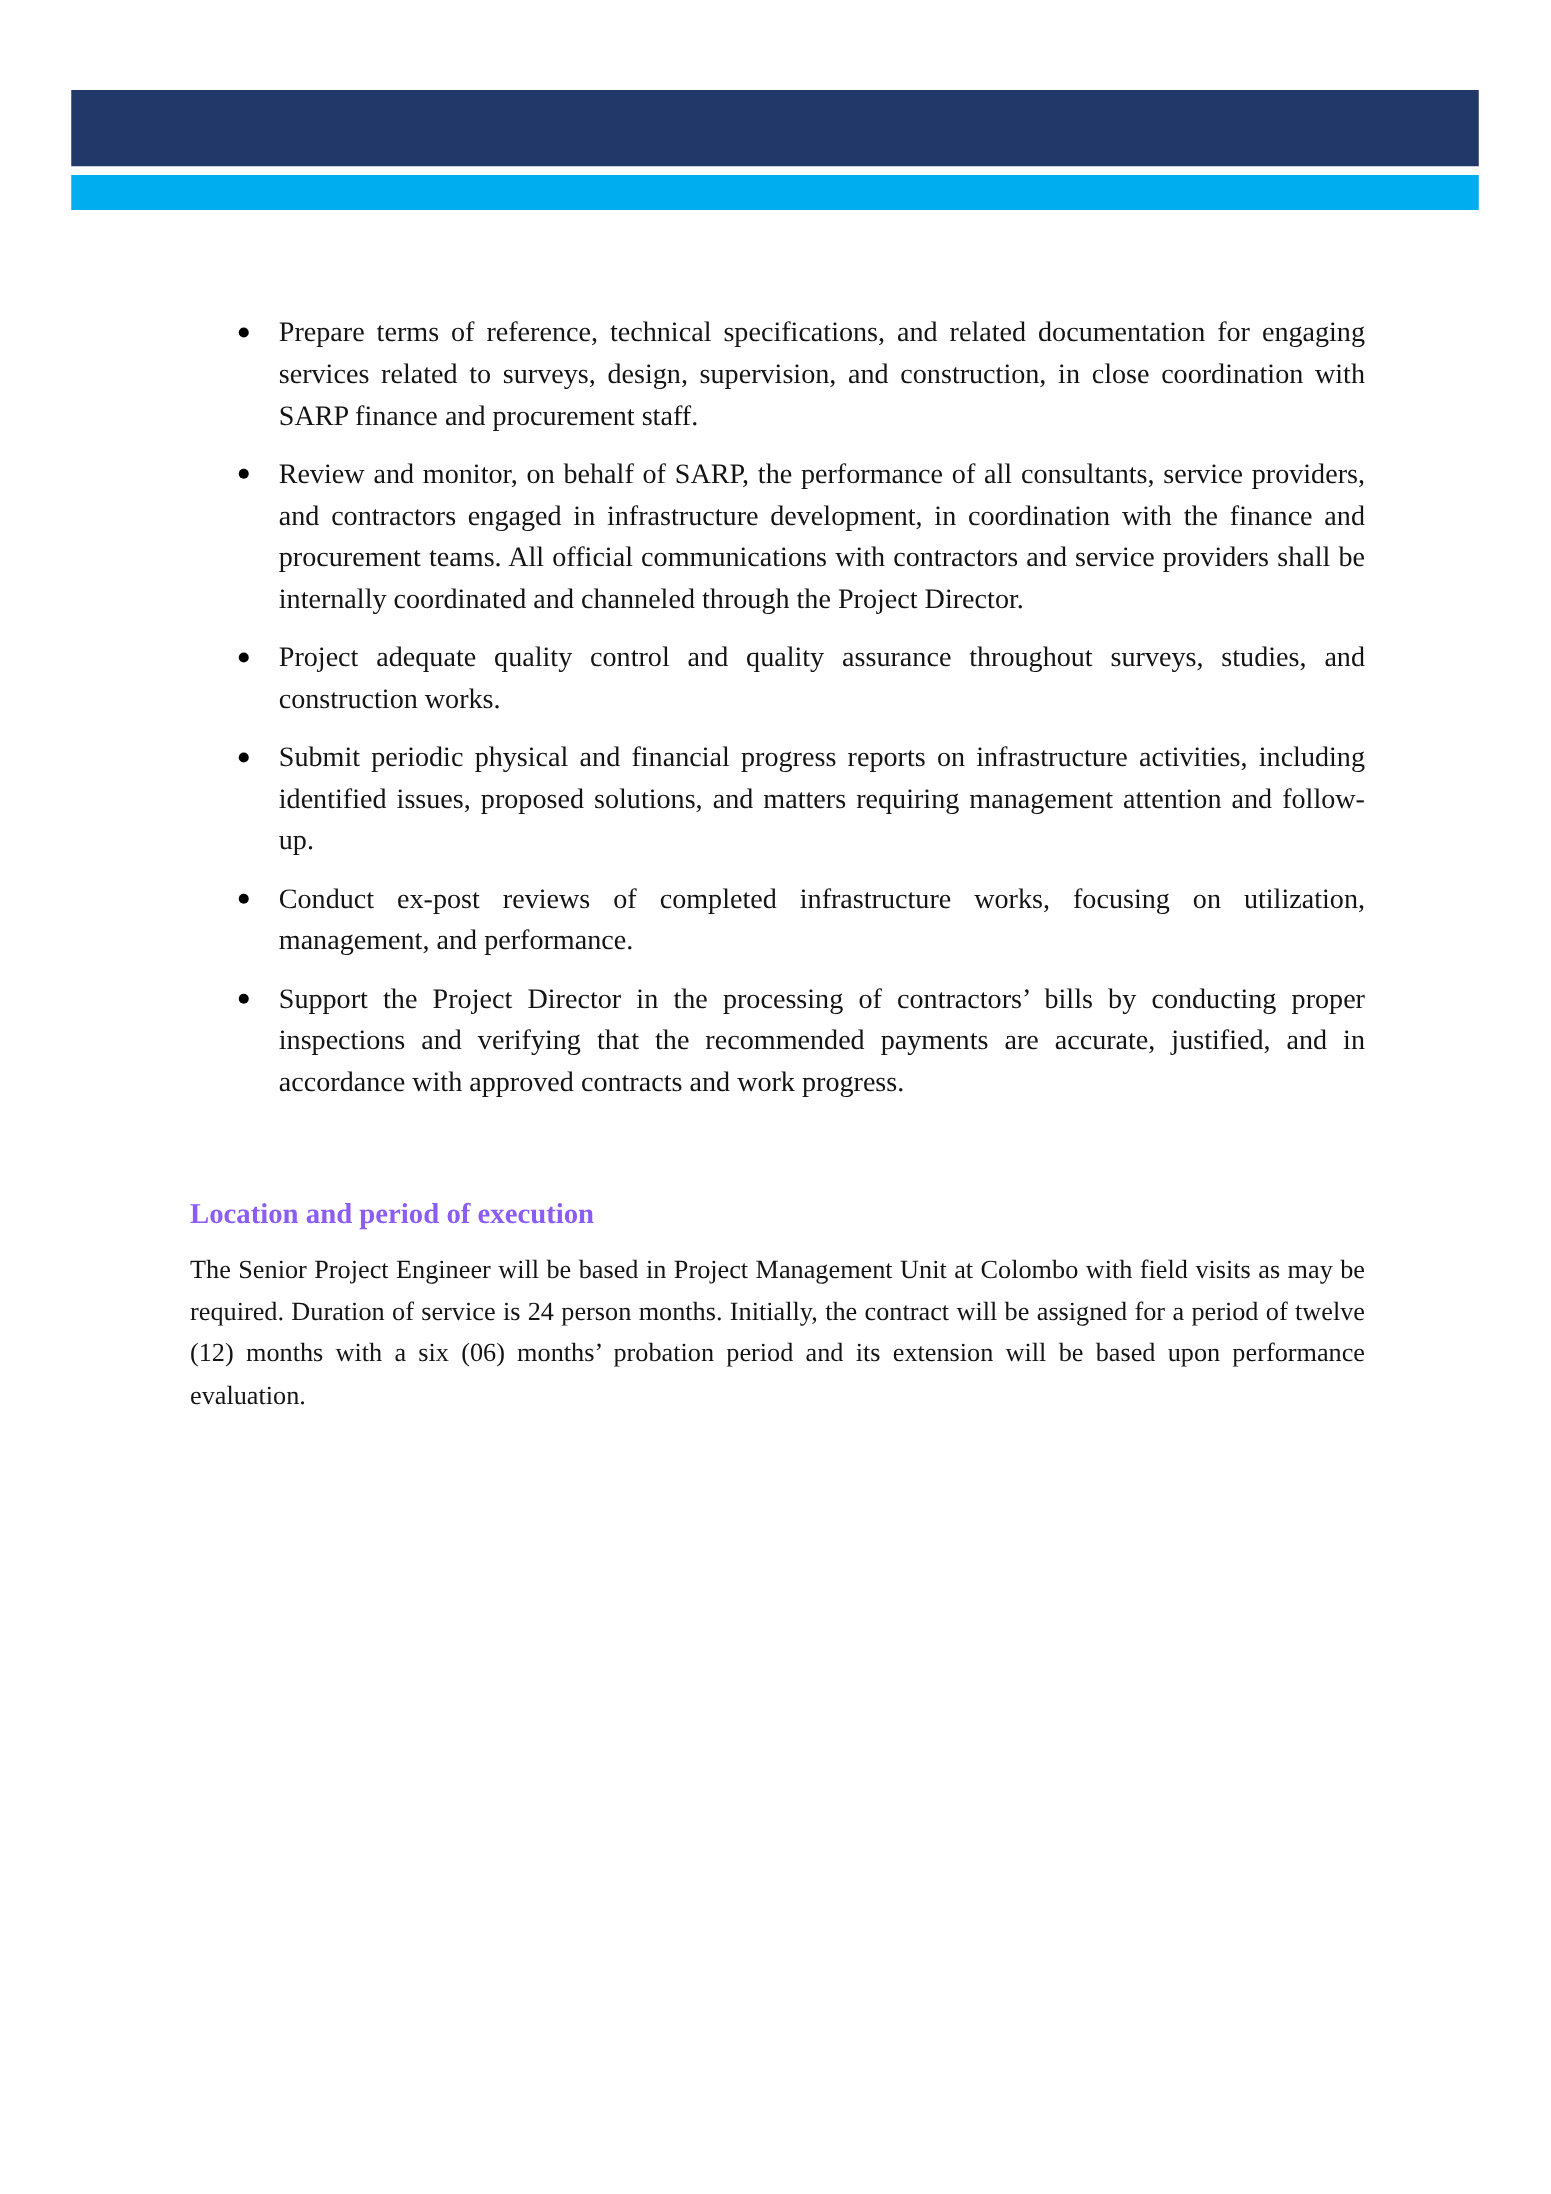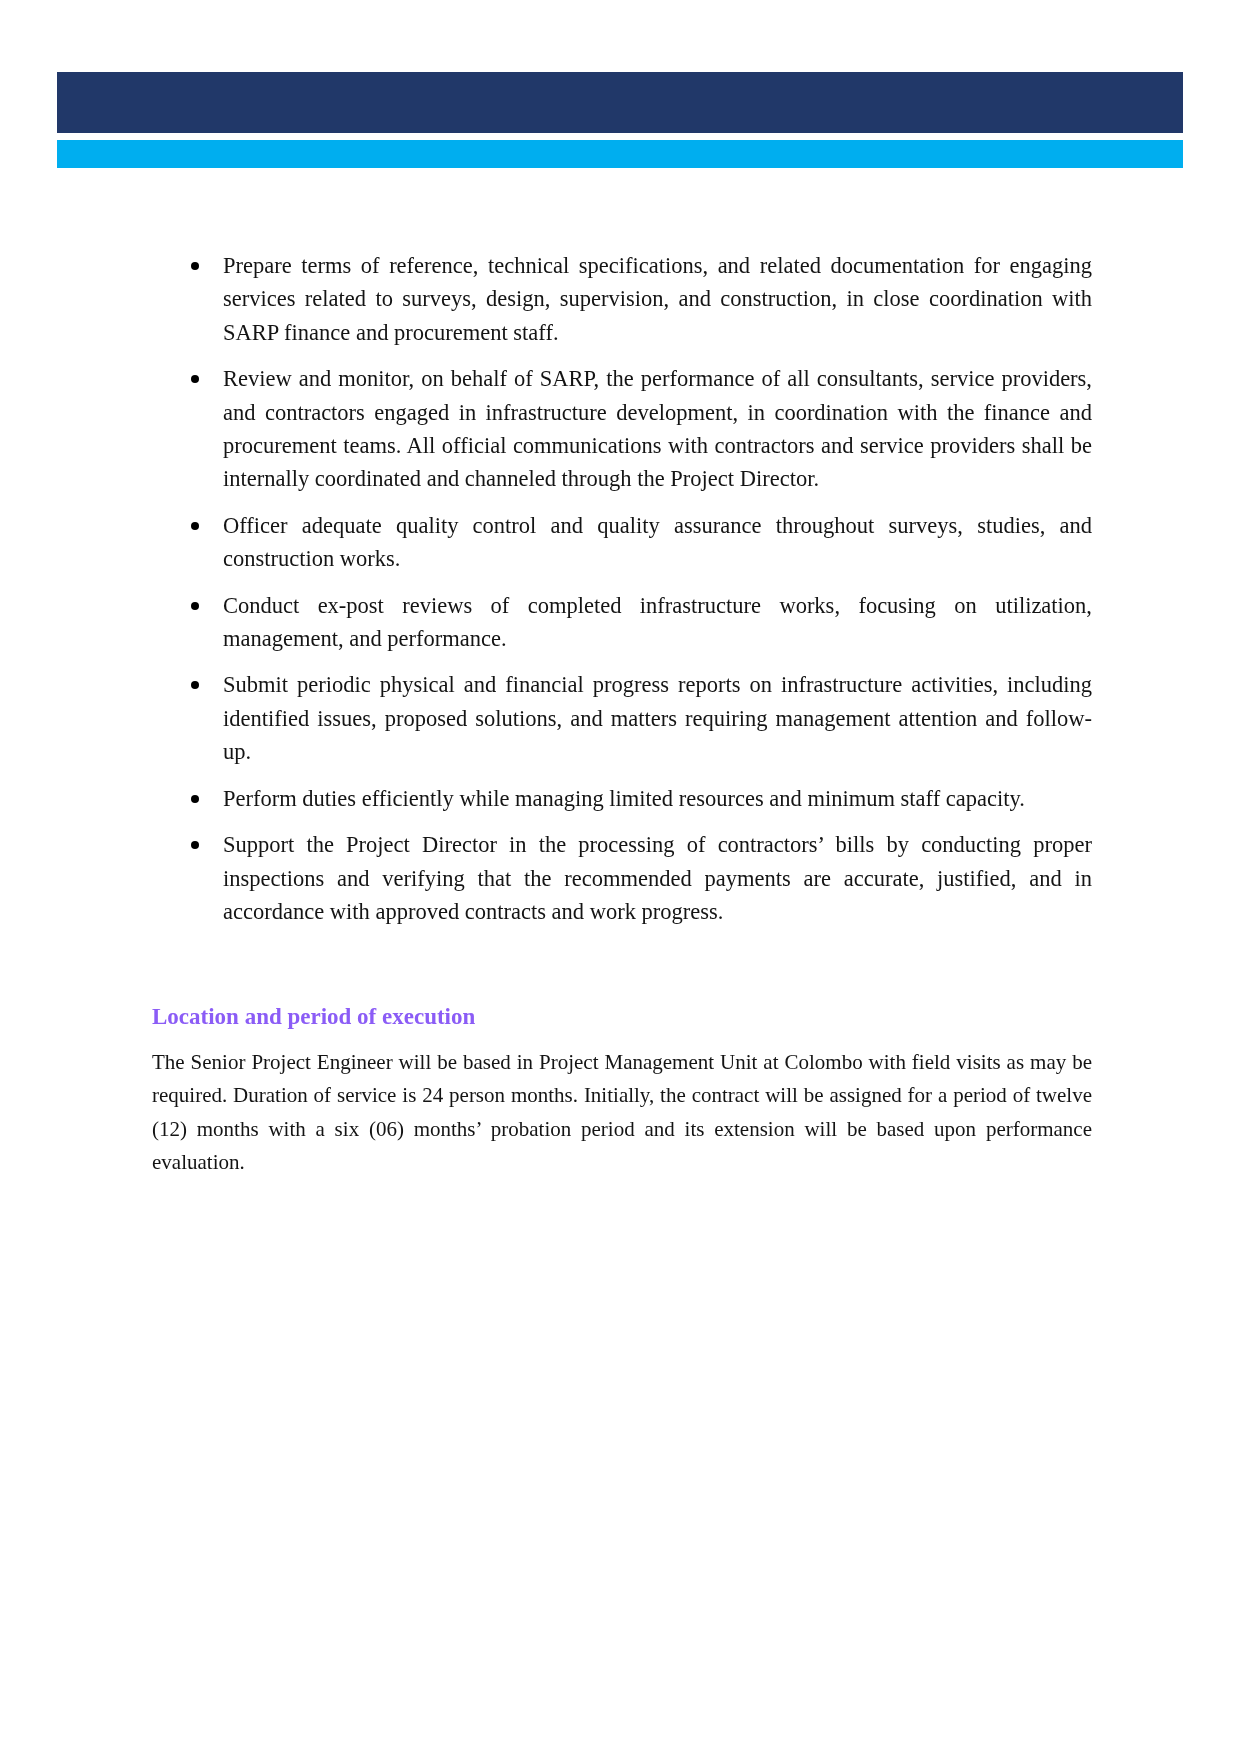--- a/index.html
+++ b/index.html
@@ -90,33 +90,29 @@
       <li>
         <span class="dot"></span>
         <span>Prepare terms of reference, technical specifications, and related documentation for engaging services related to surveys, design, supervision, and construction, in close coordination with SARP finance and procurement staff.</span>
       </li>
       <li>
         <span class="dot"></span>
         <span>Review and monitor, on behalf of SARP, the performance of all consultants, service providers, and contractors engaged in infrastructure development, in coordination with the finance and procurement teams. All official communications with contractors and service providers shall be internally coordinated and channeled through the Project Director.</span>
       </li>
       <li>
         <span class="dot"></span>
-        <span>Officer adequate quality control and quality assurance throughout surveys, studies, and construction works.</span>
-      </li>
-      <li>
-        <span class="dot"></span>
-        <span>Conduct ex-post reviews of completed infrastructure works, focusing on utilization, management, and performance.</span>
+        <span>Project adequate quality control and quality assurance throughout surveys, studies, and construction works.</span>
       </li>
       <li>
         <span class="dot"></span>
         <span>Submit periodic physical and financial progress reports on infrastructure activities, including identified issues, proposed solutions, and matters requiring management attention and follow-up.</span>
       </li>
       <li>
         <span class="dot"></span>
-        <span>Perform duties efficiently while managing limited resources and minimum staff capacity.</span>
+        <span>Conduct ex-post reviews of completed infrastructure works, focusing on utilization, management, and performance.</span>
       </li>
       <li>
         <span class="dot"></span>
         <span>Support the Project Director in the processing of contractors’ bills by conducting proper inspections and verifying that the recommended payments are accurate, justified, and in accordance with approved contracts and work progress.</span>
       </li>
     </ul>
 
     <h2 class="section-heading">Location and period of execution</h2>
 
     <p class="section-paragraph">The Senior Project Engineer will be based in Project Management Unit at Colombo with field visits as may be required. Duration of service is 24 person months. Initially, the contract will be assigned for a period of twelve (12) months with a six (06) months’ probation period and its extension will be based upon performance evaluation.</p>

